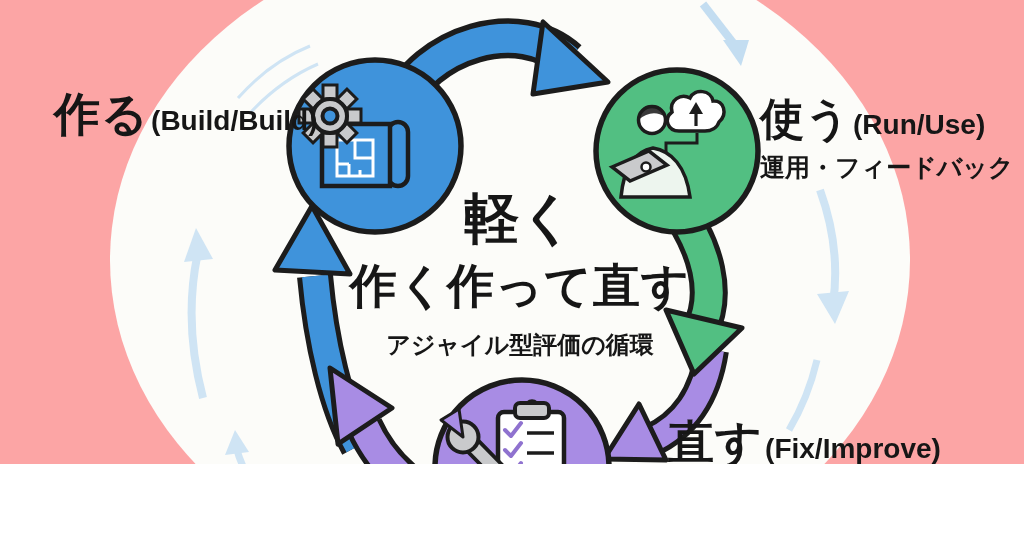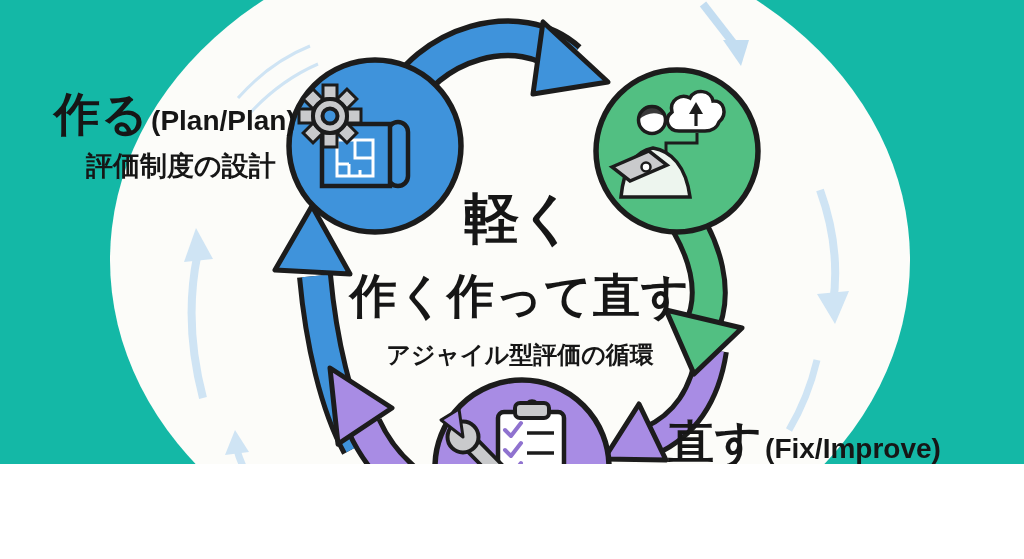--- a/index.html
+++ b/index.html
@@ -1,27 +1,27 @@
 <!DOCTYPE html>
 <html><head>
 <meta charset="utf-8">
 <style>
   html,body{margin:0;padding:0;}
   body{font-family:"Liberation Sans","DejaVu Sans",sans-serif;}
-  #stage{position:relative;width:1024px;height:464px;overflow:hidden;background:#14b8a6;}
+  #stage{position:relative;width:1024px;height:464px;overflow:hidden;background:#fca5a5;}
   #gfx{position:absolute;left:0;top:0;width:1024px;height:559px;}
   .stage-label{position:absolute;color:#161616;white-space:nowrap;}
   .label-row{display:flex;align-items:baseline;}
   .jp{font-size:46px;font-weight:900;letter-spacing:1px;}
   .en{font-size:28px;font-weight:800;margin-left:2px;}
   .desc{font-size:27px;font-weight:800;margin-top:2px;}
   .indent{margin-left:32px;}
   #center-text{position:absolute;left:322px;top:188px;width:396px;text-align:center;color:#161616;}
   .c1{font-size:55px;font-weight:900;line-height:1.1;}
-  .c2{font-size:47px;font-weight:900;line-height:1.25;margin-top:18px;letter-spacing:1px;}
+  .c2{font-size:47px;font-weight:900;line-height:1.25;margin-top:8px;letter-spacing:1px;}
   .c3{font-size:24px;font-weight:800;margin-top:14px;}
 </style>
 </head>
 <body>
 
 <div id="stage">
 
 <svg id="gfx" viewBox="0 0 1024 559">
 
   <ellipse cx="510" cy="260" rx="400" ry="330" fill="#fcfcf9"></ellipse>
@@ -131,25 +131,31 @@
     <circle cx="463" cy="437" r="15.5" fill="#c9cacc" stroke="#1c1c1c" stroke-width="4"></circle>
     <polygon points="463,437 441,420 459,409" fill="#a88ce4" stroke="#1c1c1c" stroke-width="3" stroke-linejoin="round"></polygon>
   </g>
 
   <path d="M 983,497 C 986,511 990,514 1003,517 C 990,520 986,523 983,537 C 980,523 976,520 963,517 C 976,514 980,511 983,497 Z" fill="#f6fbfe"></path>
 </svg>
 
   <div class="stage-label" style="left:54px;top:84px;">
     <div class="label-row">
       <span class="jp">作る</span>
-        <span class="en">(Plan/Plan)</span>
+        <span class="en">(Build/Build)</span>
     </div>
-    <div class="desc indent">評価制度の設計</div>
   </div>
 
+  <div class="stage-label" style="left:760px;top:90px;">
+    <div class="label-row">
+      <span class="jp" style="font-size:44px;">使う</span>
+        <span class="en">(Run/Use)</span>
+    </div>
+    <div class="desc" style="font-size:25px;">運用・フィードバック</div>
+  </div>
 
   <div class="stage-label" style="left:668px;top:412px;">
     <div class="label-row">
       <span class="jp">直す</span>
         <span class="en">(Fix/Improve)</span>
     </div>
   </div>
 
   <div id="center-text">
     <div class="c1">軽く</div>

